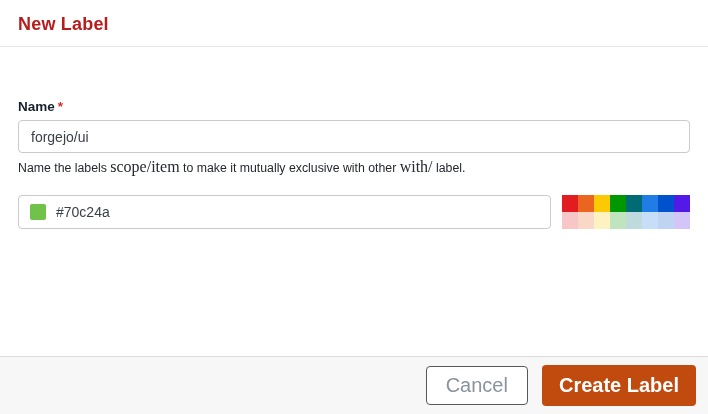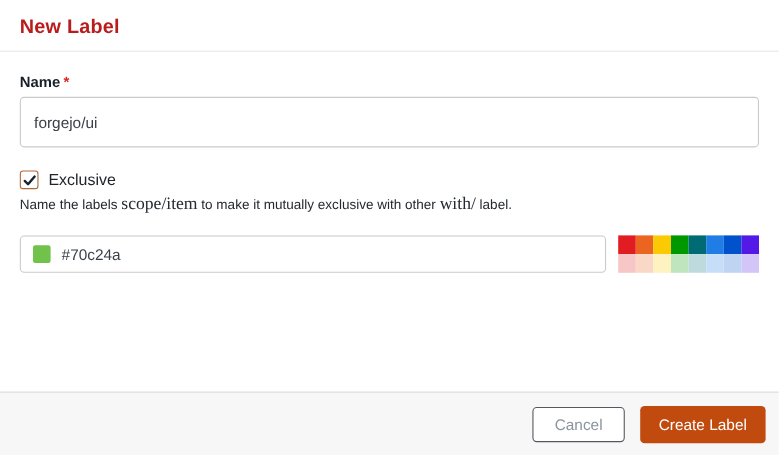--- a/index.html
+++ b/index.html
@@ -14,28 +14,28 @@
 
   .modal-header { padding: 14px 18px 11px; border-bottom: 1px solid #e4e6e8; flex: 0 0 auto; }
   .modal-title { margin: 0; font-size: 18px; font-weight: bold; color: #b91c1c; letter-spacing: .2px; }
 
   .modal-body { flex: 1 1 auto; padding: 0 18px; }
 
   .field-label { display: block; font-weight: bold; font-size: 13.5px; color: #18202a; margin-bottom: 6px; }
   .req { margin-left: 3px; font-weight: bold; }
 
   .text-input {
-    width: 100%; height: 46px;
+    width: 100%; height: 33px;
     border: 1px solid #c9cacc; border-radius: 4px;
     padding: 0 12px; font-size: 14px; color: #3a4148;
     font-family: "Liberation Sans", sans-serif;
     background: #fff; outline: none;
   }
 
-  .name-field { margin-top: 20px; }
+  .name-field { margin-top: 52px; }
 
   .checkbox-row { margin-top: 21px; display: flex; align-items: center; gap: 9px; }
   .checkbox {
     width: 17px; height: 17px;
     border: 1px solid #b06a39; border-radius: 3px;
     background: #fff; display: flex; align-items: center; justify-content: center;
     cursor: pointer; flex: 0 0 auto;
   }
   .checkbox svg { display: none; }
   .checkbox.checked svg { display: block; }
@@ -64,54 +64,46 @@
     display: grid; grid-template-columns: repeat(8, 16px); grid-auto-rows: 17px;
   }
   .pswatch { width: 16px; height: 17px; cursor: pointer; }
 
   .modal-actions {
     flex: 0 0 58px;
     border-top: 1px solid #dcdcdc; background: #f7f7f8;
     display: flex; justify-content: flex-end; align-items: center;
     gap: 14px; padding: 0 12px;
   }
-  .btn { border-radius: 4px; font-size: 14px; cursor: pointer; font-family: "Liberation Sans", sans-serif; }
+  .btn { border-radius: 4px; font-size: 20px; cursor: pointer; font-family: "Liberation Sans", sans-serif; }
   .btn-cancel {
     background: #ffffff; border: 1px solid #55585e; color: #8a939e;
     padding: 7px 19px; font-weight: normal;
   }
   .btn-primary {
-    border: none; color: #ffffff; font-weight: normal;
+    border: none; color: #ffffff; font-weight: bold;
     padding: 9px 17px;
   }
 </style>
 </head>
 <body>
 
 <div class="modal">
 
   <div class="modal-header">
     <h1 class="modal-title">New Label</h1>
   </div>
 
   <div class="modal-body">
 
     <div class="field name-field">
       <label class="field-label"><span>Name</span><span class="req" style="color: rgb(219, 40, 40);">*</span></label>
       <input class="text-input" type="text" value="forgejo/ui" style="">
     </div>
 
-    <div class="checkbox-row">
-      <div class="checkbox checked">
-        <svg width="12" height="12" viewBox="0 0 12 12">
-            <polyline points="1.5,6.5 4.5,9.5 10.5,2.5" fill="none" stroke="#1b2330" stroke-width="2.2" stroke-linecap="round" stroke-linejoin="round"></polyline>
-          </svg>
-      </div>
-      <span class="checkbox-label">Exclusive</span>
-    </div>
     <p class="help-text"><span>Name the labels </span><span class="code">scope/item</span><span> to make it mutually exclusive with other </span><span class="code">with/</span><span> label.</span></p>
 
 
     <div class="field color-field">
       <div class="color-row">
         <div class="color-input-wrap">
           <span class="color-swatch" style="background: rgb(112, 194, 74);"></span>
           <input class="color-value-input" type="text" value="#70c24a" style="">
         </div>
         <div class="palette">

